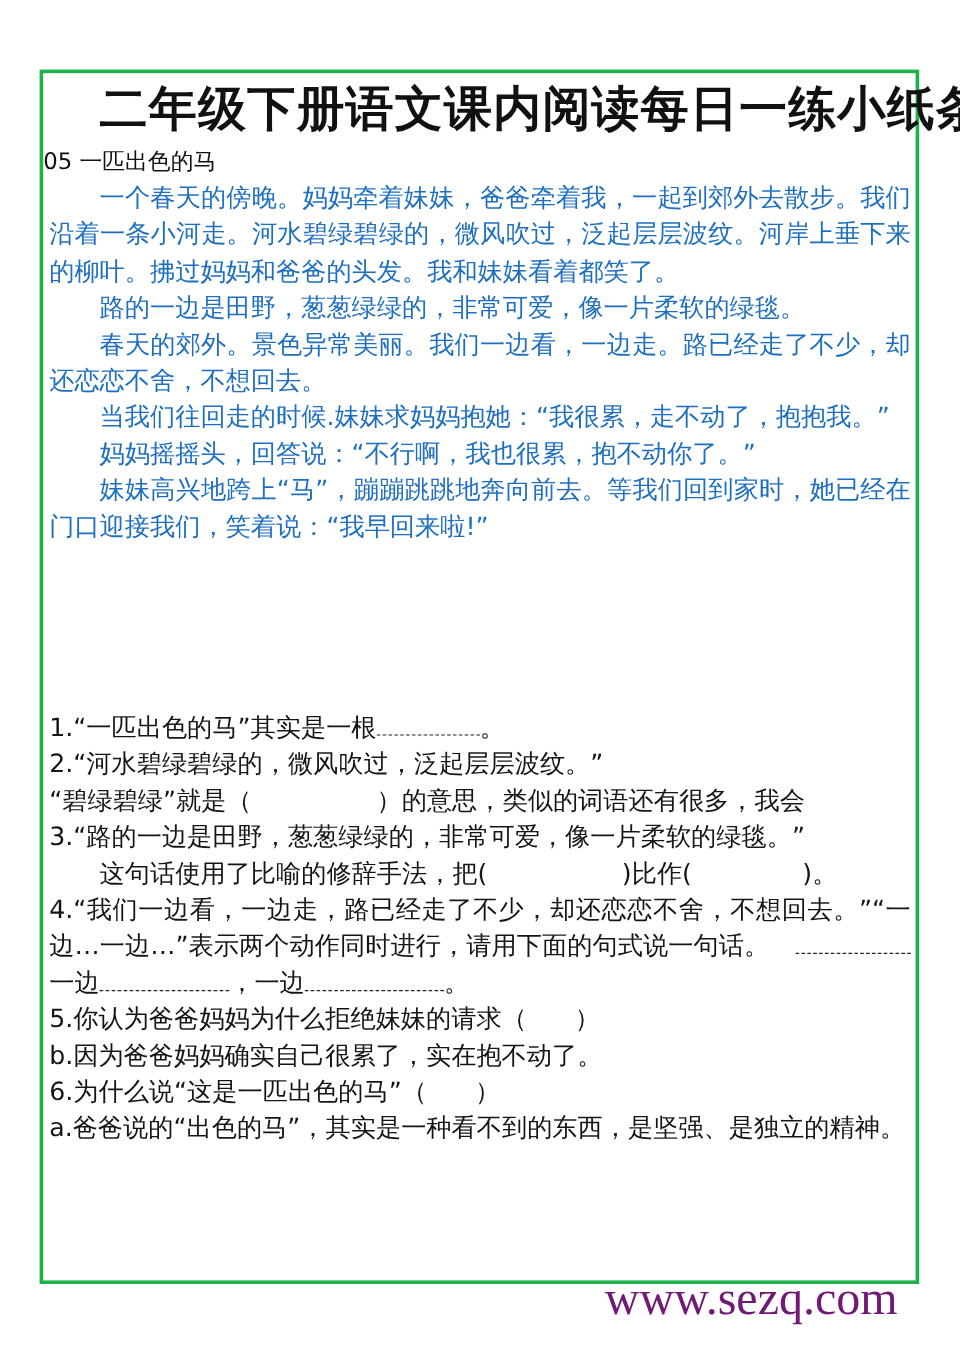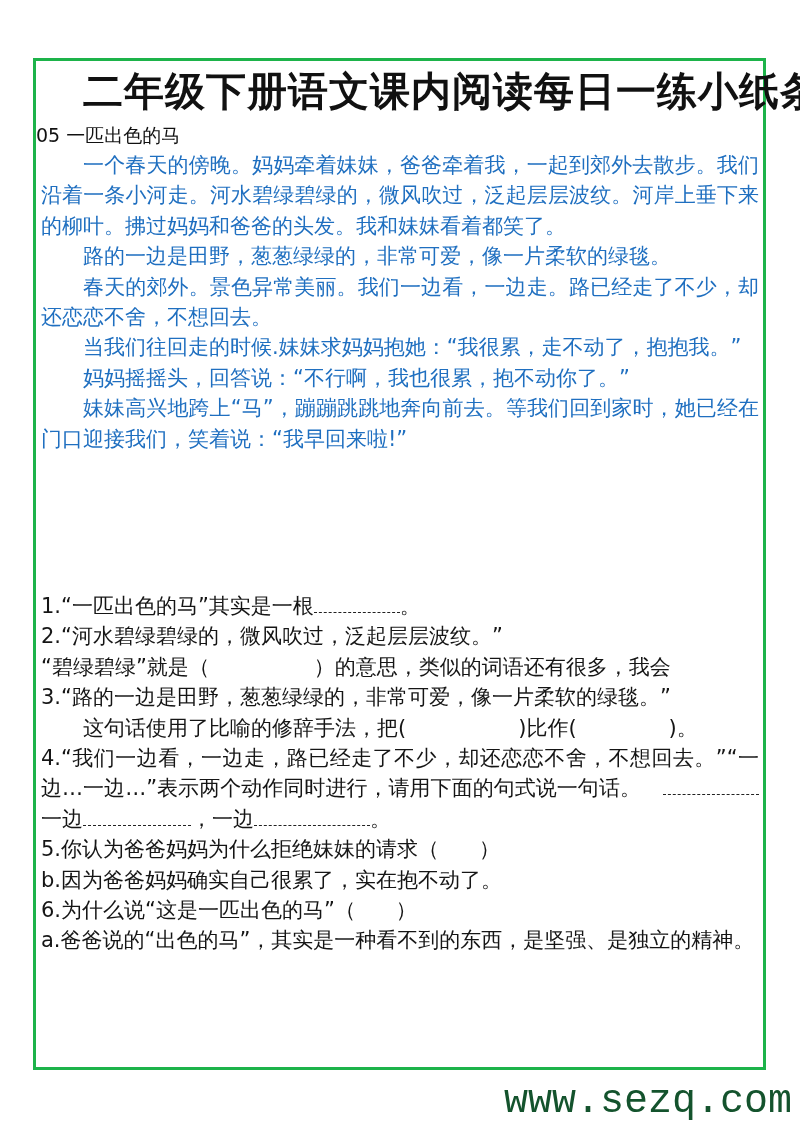--- a/index.html
+++ b/index.html
@@ -89,27 +89,26 @@
       height: 1em;
       vertical-align: baseline;
     }
     .paren-gap {
       display: inline-block;
     }
     .watermark {
       position: absolute;
       left: 504px;
       top: 1058px;
-      font-family: Liberation Mono, monospace;
+      font-family: Liberation Serif, serif;
       font-size: 40px;
-      color: #14532d;
+      color: #701a75;
       letter-spacing: 0px;
       line-height: 48px;
       white-space: nowrap;
-      margin-top: 20px;
     }
   </style>
 </head>
 <body>
 
 <div class="sheet">
 
   <div class="title">二年级下册语文课内阅读每日一练小纸条</div>
   <div class="subtitle">05  一匹出色的马</div>
 

